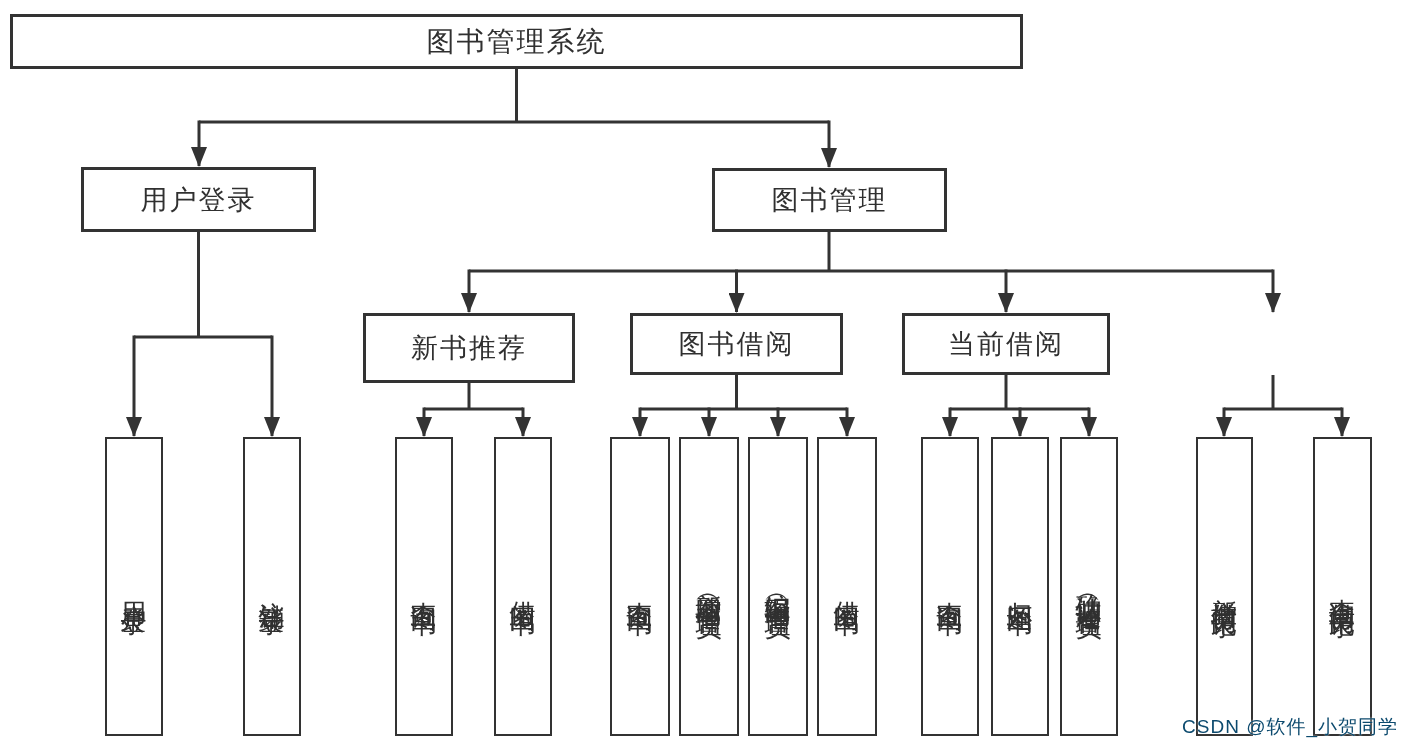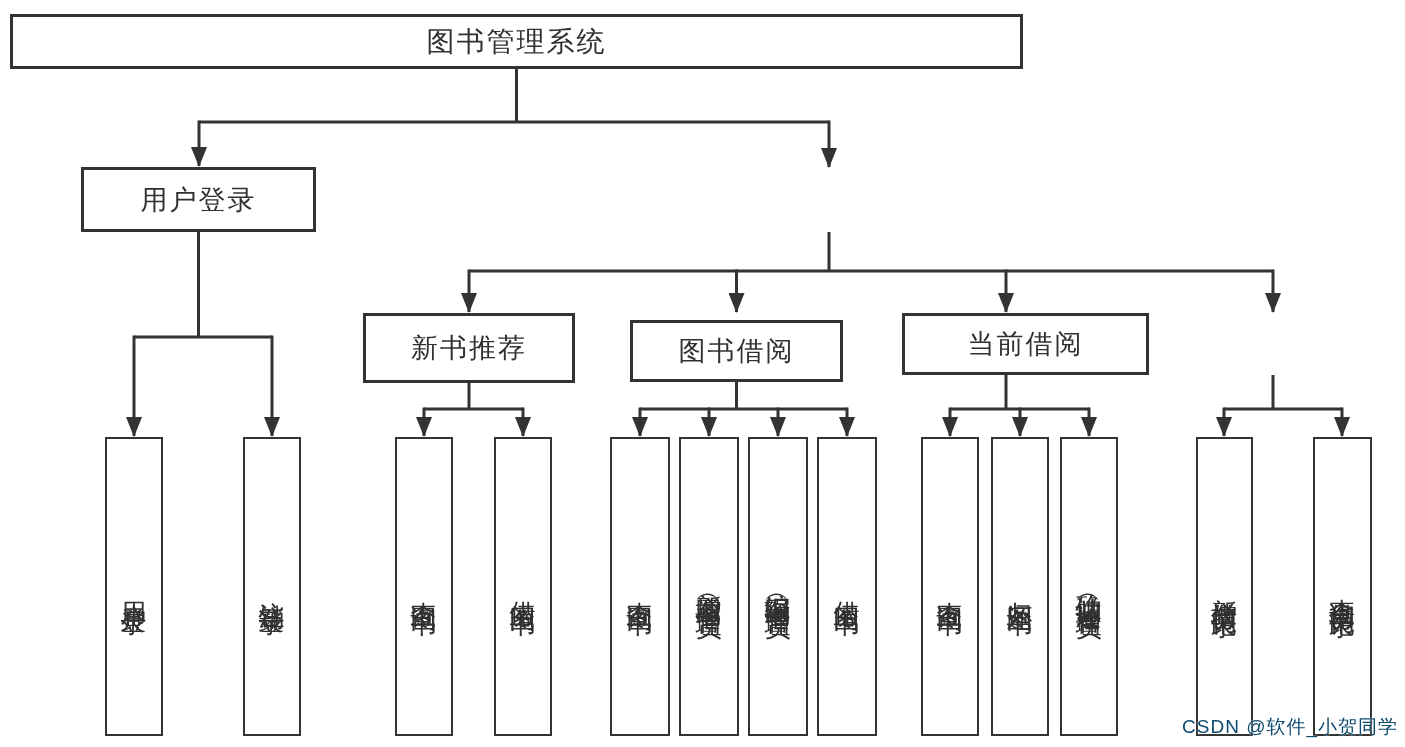--- a/index.html
+++ b/index.html
@@ -93,24 +93,25 @@
       <path d="M1273 375 V409"></path>
       <path d="M1224 409 H1342"></path>
       <path d="M1224 407.5 V436" marker-end="url(#arrow)"></path>
       <path d="M1342 407.5 V436" marker-end="url(#arrow)"></path>
     </g>
   </svg>
 
   <div class="box root-box" style="left:10px;top:14px;width:1013px;height:55px;">图书管理系统</div>
 
   <div class="box h-box" style="left:81px;top:167px;width:235px;height:65px;">用户登录</div>
+  <div class="box h-box" style="left:712px;top:168px;width:235px;height:64px;">图书管理</div>
 
   <div class="box h-box" style="left:363px;top:313px;width:212px;height:70px;">新书推荐</div>
-  <div class="box h-box" style="left:630px;top:313px;width:213px;height:62px;margin-top:7px;">图书借阅</div>
-  <div class="box h-box" style="left:902px;top:313px;width:247px;height:62px;">当前借阅</div>
+  <div class="box h-box" style="left:630px;top:313px;width:213px;height:62px;">图书借阅</div>
+  <div class="box h-box" style="left:902px;top:313px;width:208px;height:62px;">当前借阅</div>
 
   <div class="box v-box" style="left:105px;top:437px;width:58px;height:299px;">
     <span>用户登录</span>
   </div>
   <div class="box v-box" style="left:243px;top:437px;width:58px;height:299px;">
     <span>注销登录</span>
   </div>
 
   <div class="box v-box" style="left:395px;top:437px;width:58px;height:299px;">
     <span>查询图书</span>

